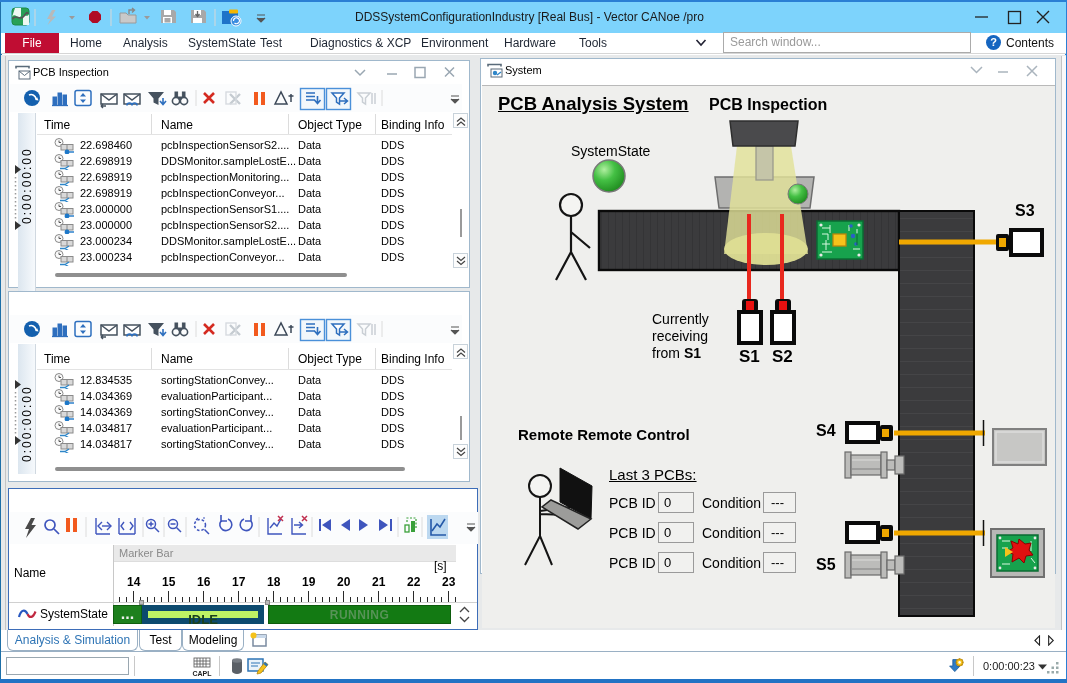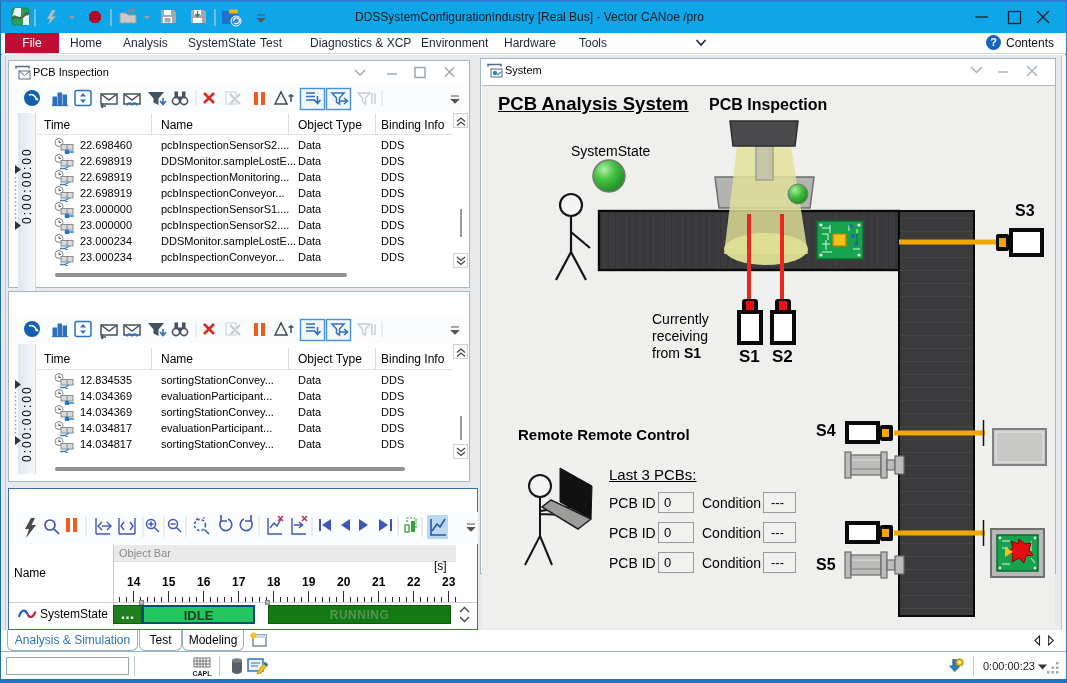--- a/index.html
+++ b/index.html
@@ -16,21 +16,21 @@
 .ptitle .txt { position:absolute; left:24px; top:5px; }
 
 .trow { position:absolute; font-size:11px; color:#000; height:16px; line-height:16px; white-space:nowrap; }
 .thead { position:absolute; font-size:12px; color:#000; white-space:nowrap; }
 </style>
 </head>
 <body>
 <div id="frame"></div>
 <div id="topline"></div>
 
-<div id="titlebar" class="abs" style="left:1px;top:2px;width:1065px;height:31px;background:#0ea5e9;">
+<div id="titlebar" class="abs" style="left:1px;top:2px;width:1065px;height:31px;background:#7dd3fc;">
   <div class="abs" style="left:354px;top:8px;width:360px;font-size:12px;color:#1a1a1a;">DDSSystemConfigurationIndustry [Real Bus] - Vector CANoe /pro</div>
   <svg class="abs" style="left:0;top:0;" width="280" height="31" viewBox="0 0 280 31">
     <rect x="11" y="6" width="17" height="17" rx="3" fill="#28a157" stroke="#1d8a47"></rect>
     <path d="M11 15 C14 10,17 18,20 14 L20 6 L14 6 Z" fill="#fff" opacity="0.92"></path>
     <path d="M22 23 L28 23 L28 12 C26 16,24 12,22 14 Z" fill="#fff" opacity="0.92"></path>
     <path d="M11.5 17 C15 11,19 20,23 14 S26 12,27.5 11" stroke="#555" stroke-width="1.6" fill="none"></path>
     <line x1="34" y1="7" x2="34" y2="24" stroke="#d8d8d8" stroke-width="1"></line>
     <path d="M51 8 L46 17 L49.5 17 L46.5 23 L55 14.5 L51 14.5 L54.5 8 Z" fill="#b9b9b9"></path>
     <path d="M68 14 L74 14 L71 17.5 Z" fill="#9a9a9a"></path>
     <path d="M91.5 9 L96.5 9 L100 12.5 L100 17.5 L96.5 21 L91.5 21 L88 17.5 L88 12.5 Z" fill="#b00b24"></path>
@@ -70,20 +70,21 @@
   <div class="abs" style="left:122px;top:3px;font-size:12px;color:#1e2633;">Analysis</div>
   <div class="abs" style="left:187px;top:3px;font-size:12px;color:#1e2633;">SystemState</div>
   <div class="abs" style="left:259px;top:3px;font-size:12px;color:#1e2633;">Test</div>
   <div class="abs" style="left:309px;top:3px;font-size:12px;color:#1e2633;">Diagnostics &amp; XCP</div>
   <div class="abs" style="left:420px;top:3px;font-size:12px;color:#1e2633;">Environment</div>
   <div class="abs" style="left:503px;top:3px;font-size:12px;color:#1e2633;">Hardware</div>
   <div class="abs" style="left:578px;top:3px;font-size:12px;color:#1e2633;">Tools</div>
   <svg class="abs" style="left:694px;top:5px;" width="12" height="10" viewBox="0 0 12 10">
       <path d="M1.5 2 L6 7 L10.5 2" fill="none" stroke="#223" stroke-width="1.6"></path>
     </svg>
+  <div class="abs" style="left:722px;top:-1px;width:248px;height:21px;background:#fff;border:1px solid #ababab;font-size:12px;color:#9a9a9a;line-height:19px;padding-left:6px;">Search window...</div>
   <div class="abs" style="left:985px;top:2px;width:15px;height:15px;border-radius:50%;background:#1565c0;color:#fff;font-size:11px;font-weight:bold;text-align:center;line-height:15px;">?</div>
   <div class="abs" style="left:1005px;top:3px;font-size:12px;color:#111;">Contents</div>
 </div>
 
 <div id="workbg" class="abs" style="left:1px;top:55px;width:1065px;height:575px;background:#e7e9ea;"></div>
 <div class="abs" style="left:1061px;top:56px;width:1px;height:574px;background:#c4c4c4;"></div>
 <div class="abs" style="left:5px;top:56px;width:1px;height:574px;background:#c4c4c4;"></div>
 <div class="abs" style="left:1062px;top:56px;width:4px;height:574px;background:#fafafa;"></div>
 
 <div id="p1" class="panel" style="left:8px;top:60px;width:462px;height:228px;">
@@ -540,21 +541,21 @@
     <line x1="412" y1="5" x2="412" y2="25" stroke="#dcdcdc"></line>
     <rect x="417" y="3" width="21" height="24" fill="#bcd8f0"></rect>
     <g stroke="#2458a8" fill="none" stroke-width="1.6">
           <path d="M421 7 v16 h15"></path>
           <path d="M422 19 l5 -7 3 3 5 -8"></path>
         </g>
     <path d="M457 12 h8 M457 15 l4 4 4-4" stroke="#555" stroke-width="1.1" fill="#555"></path>
   </svg>
   </div>
   <div class="abs" style="left:104px;top:56px;width:343px;height:17px;background:#e9e9e9;border-bottom:1px solid #ddd;"></div>
-  <div class="abs" style="left:110px;top:58px;font-size:11px;color:#8a8a8a;">Object Bar</div>
+  <div class="abs" style="left:110px;top:58px;font-size:11px;color:#8a8a8a;">Marker Bar</div>
   <div class="abs" style="left:104px;top:56px;width:1px;height:81px;background:#c8c8c8;"></div>
   <div class="abs" style="left:5px;top:77px;font-size:12px;color:#000;">Name</div>
   <div class="abs" style="left:425px;top:70px;font-size:12px;color:#000;">[s]</div>
   <div class="abs" style="left:115px;top:86px;width:330px;height:14px;font-size:12px;font-weight:bold;color:#000;">
     <span class="abs" style="left:3px;">14</span>
       <span class="abs" style="left:38px;">15</span>
       <span class="abs" style="left:73px;">16</span>
       <span class="abs" style="left:108px;">17</span>
       <span class="abs" style="left:143px;">18</span>
       <span class="abs" style="left:178px;">19</span>
@@ -616,21 +617,21 @@
         <line x1="342.5" y1="8" x2="342.5" y2="13"></line>
       </g>
     </svg>
   <div class="abs" style="left:0px;top:113px;width:468px;height:1px;background:#d0d0d0;"></div>
   <svg class="abs" style="left:8px;top:117px;" width="20" height="16" viewBox="0 0 20 16">
     <path d="M10.5 8 C12.5 12.5, 16 12, 18.5 5.5" stroke="#c02840" stroke-width="2.2" fill="none"></path>
     <path d="M2 11 C4 3.5, 8 3, 10.5 8" stroke="#2858c0" stroke-width="2.2" fill="none"></path>
   </svg>
   <div class="abs" style="left:31px;top:118px;font-size:12px;color:#000;">SystemState</div>
   <div class="abs" style="left:104px;top:116px;width:29px;height:19px;background:#1d801d;border:1px solid #0f5f0f;color:#efefef;font-weight:bold;text-align:center;line-height:15px;">...</div>
-  <div class="abs" style="left:133px;top:116px;width:113px;height:19px;background:#22c55e;border:2px solid #0c4a6e;color:#1c421c;font-weight:bold;font-size:13px;text-align:center;line-height:18px;">IDLE</div>
+  <div class="abs" style="left:133px;top:116px;width:122px;height:19px;background:#bef264;border:6px solid #0c4a6e;color:#1c421c;font-weight:bold;font-size:13px;text-align:center;line-height:18px;">IDLE</div>
   <div class="abs" style="left:259px;top:116px;width:183px;height:19px;background:#137a13;border:1px solid #0d5c0d;color:#579357;font-weight:bold;font-size:12px;text-align:center;line-height:18px;letter-spacing:0.5px;">RUNNING</div>
   <div class="abs" style="left:130px;top:111px;width:5px;height:5px;background:#b9b9b9;border:1px solid #888;"></div>
   <div class="abs" style="left:256px;top:111px;width:5px;height:5px;background:#b9b9b9;border:1px solid #888;"></div>
   <svg class="abs" style="left:448px;top:116px;" width="16" height="20" viewBox="0 0 16 20">
     <path d="M3 7 l4.5 -4.5 4.5 4.5" stroke="#444" fill="none" stroke-width="1.3"></path>
     <path d="M3 12 l4.5 4.5 4.5 -4.5" stroke="#444" fill="none" stroke-width="1.3"></path>
   </svg>
 </div>
 
 <div id="psys" class="panel" style="left:480px;top:58px;width:576px;height:516px;">

